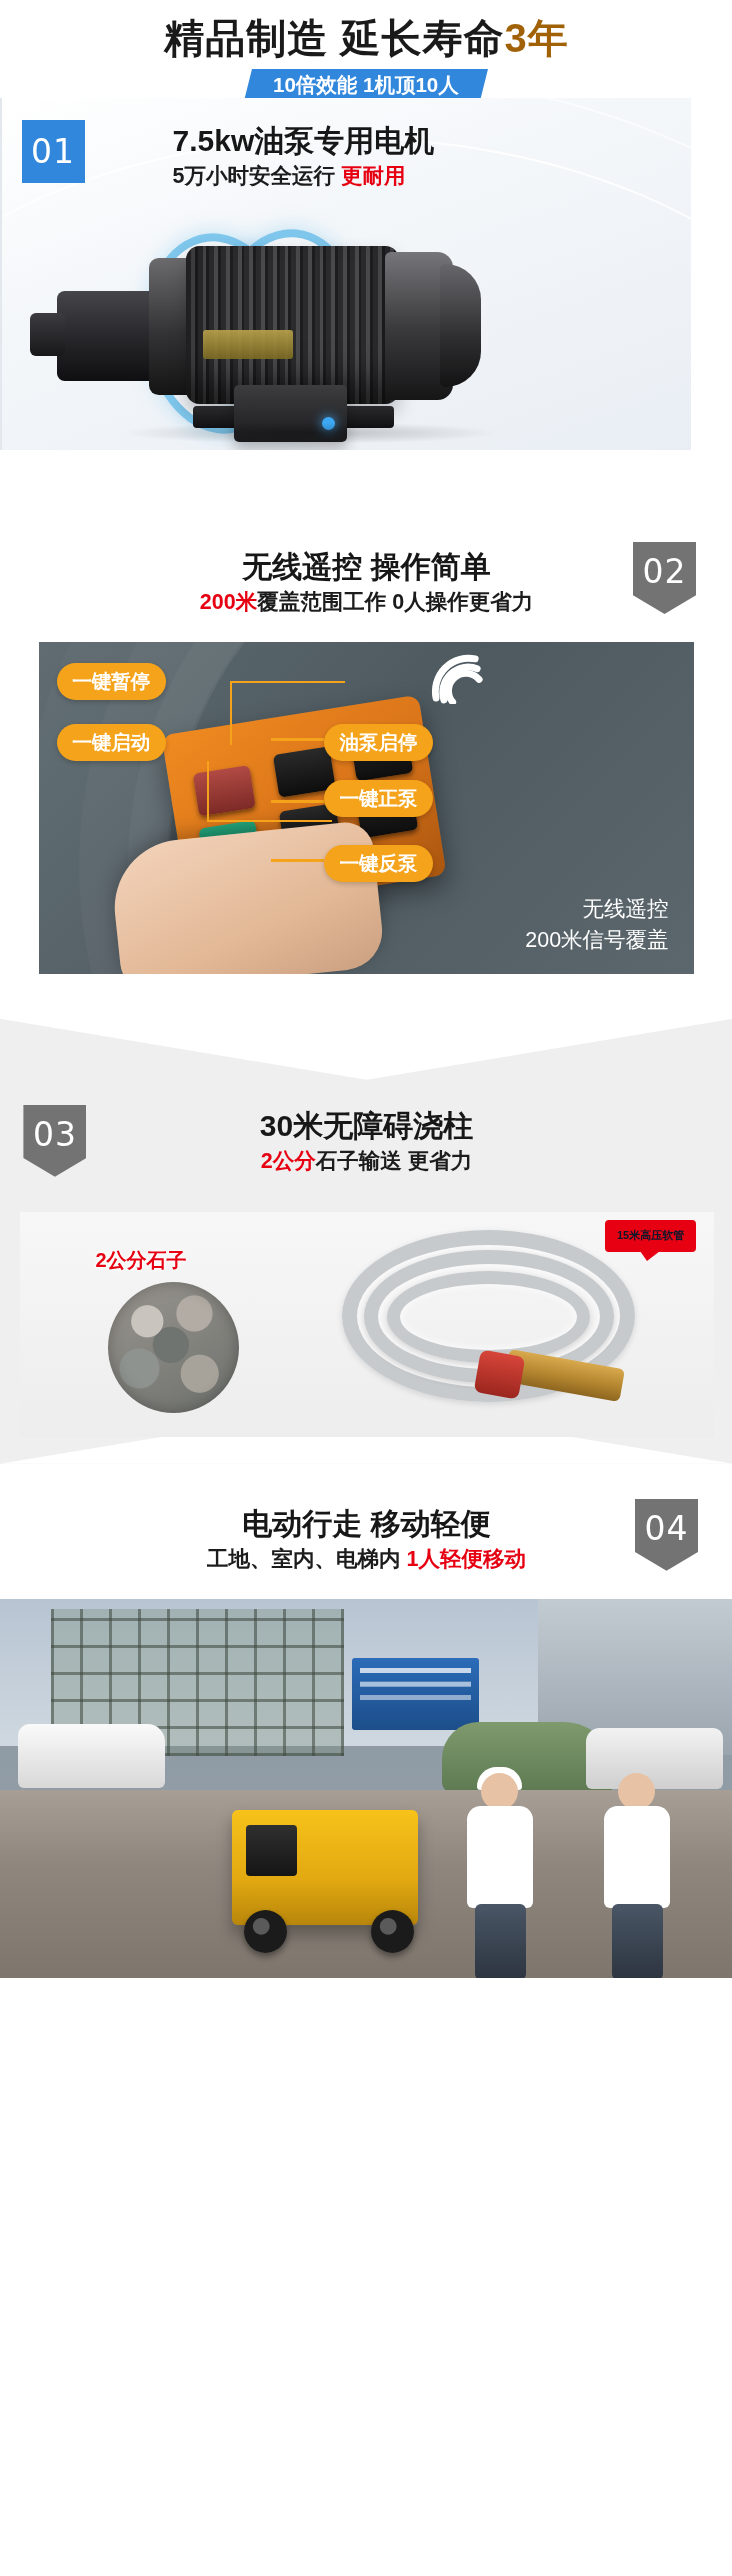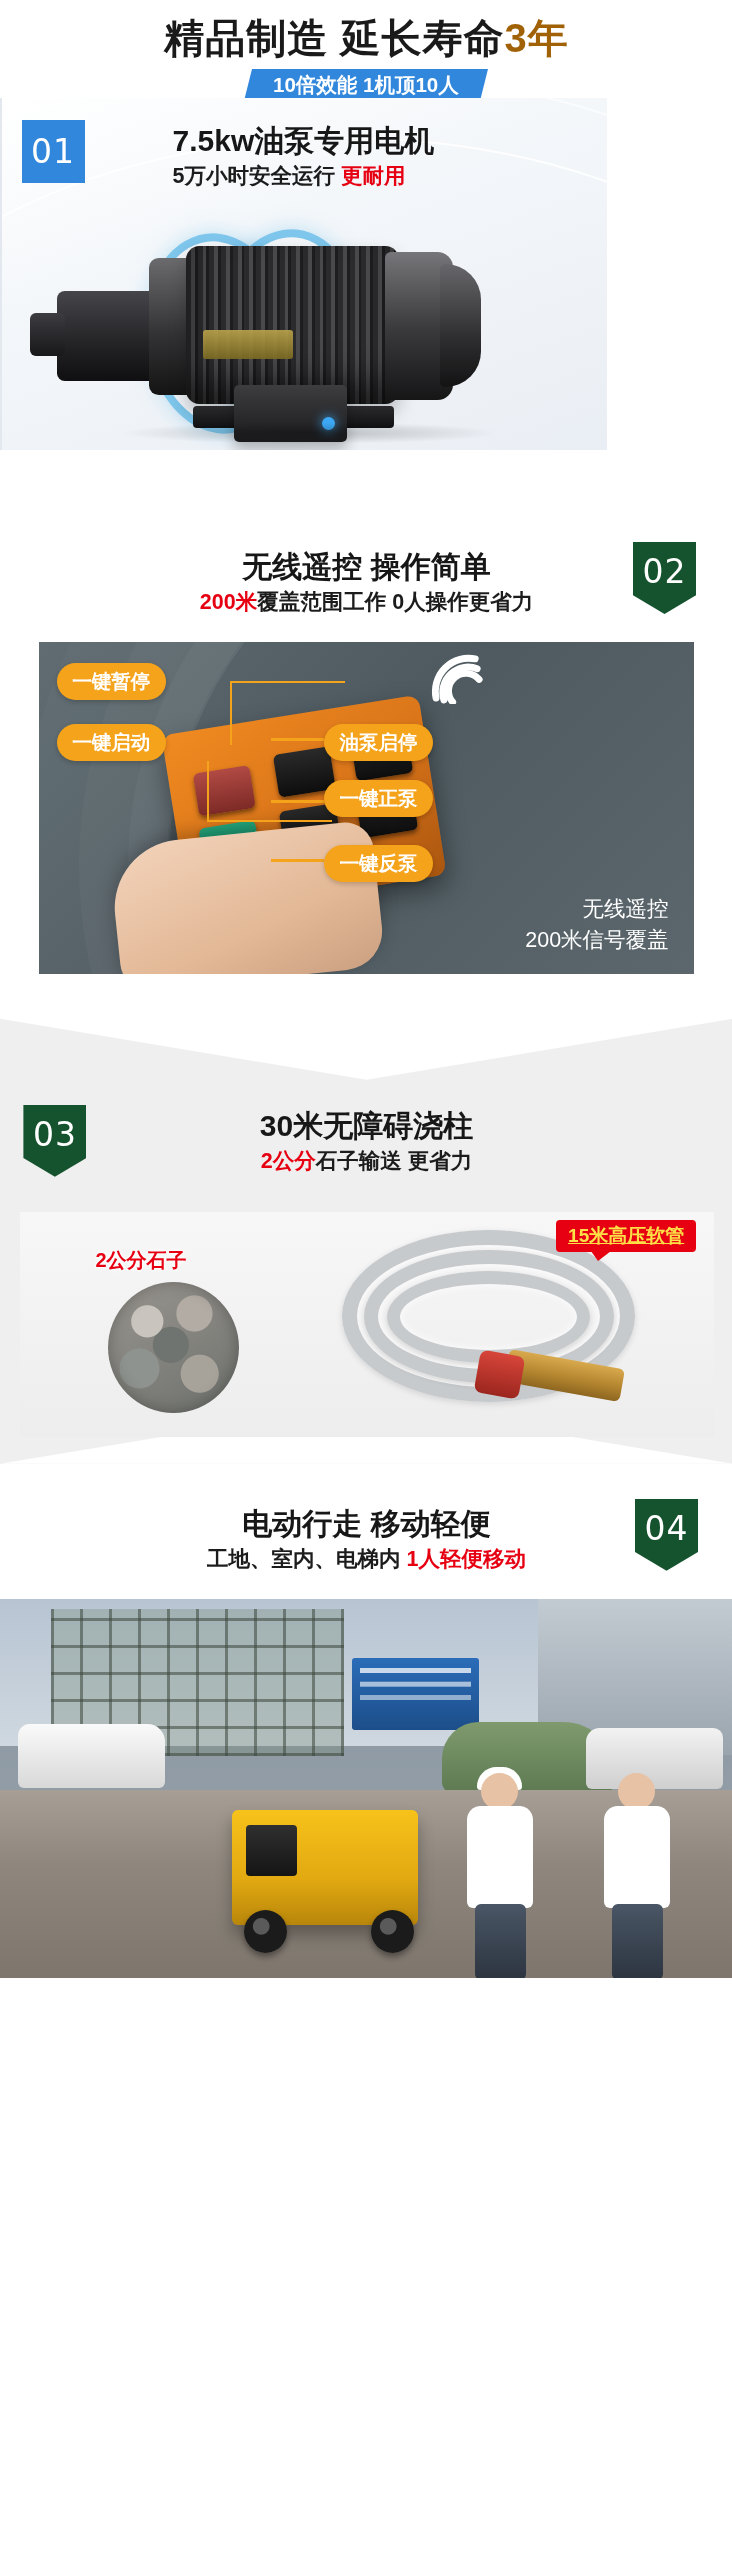--- a/index.html
+++ b/index.html
@@ -78,37 +78,37 @@
     display: flex;
     align-items: center;
     justify-content: center;
     letter-spacing: 1px;
     font-family: "DejaVu Sans", sans-serif;
   }
   
   .badge-pn {
     width: 63px;
     height: 72px;
-    background: #14532d;
+    background: #737373;
     color: #ffffff;
     font-size: 33px;
     font-weight: 500;
     display: flex;
     align-items: flex-start;
     justify-content: center;
     padding-top: 9.8px;
     letter-spacing: 1px;
     font-family: "DejaVu Sans", sans-serif;
     clip-path: polygon(0 0, 100% 0, 100% 74%, 50% 100%, 0 74%);
   }
 
   
   .s1 {
     position: relative;
-    width: 607px;
+    width: 691px;
     height: 352px;
     background: linear-gradient(160deg,#ffffff 0%,#f4f7fa 38%,#e9eef4 100%);
     overflow: hidden;
     border-left: 2.9px solid #e3e8ee;
   }
   .s1 .swoosh {
     position: absolute;
     width: 1075px; height: 684px;
     border-radius: 50%;
     border: 2px solid rgba(255,255,255,0.85);
@@ -328,25 +328,24 @@
     transform: rotate(10deg);
   }
   .hose-cap {
     position:absolute; left: 164px; top: 127px; width: 45px; height: 43px;
     border-radius: 7.8px;
     background: linear-gradient(180deg,#d7453a,#9b261e);
     transform: rotate(10deg);
   }
   .bubble-red {
     position:absolute; right: 17.6px; top: 7.8px;
-    background:#E60012; color:#fde047;
-    font-size: 19px; font-weight: bold;
+    background:#E60012; color:#0f172a;
+    font-size: 11px; font-weight: bold;
     padding: 5.9px 11.7px; border-radius: 3.9px; line-height: 19.5px;
     white-space: nowrap;
-    text-decoration: underline;
   }
   .bubble-red:after {
     content:""; position:absolute; left: 35px; bottom:-9.8px;
     border-left: 7.8px solid transparent; border-right: 13.7px solid transparent;
     border-top: 10.7px solid #E60012;
   }
 
   
   .s4-head { position: relative; height: 100px; }
   .s4-titles { text-align:center; padding-top: 3.9px; }

